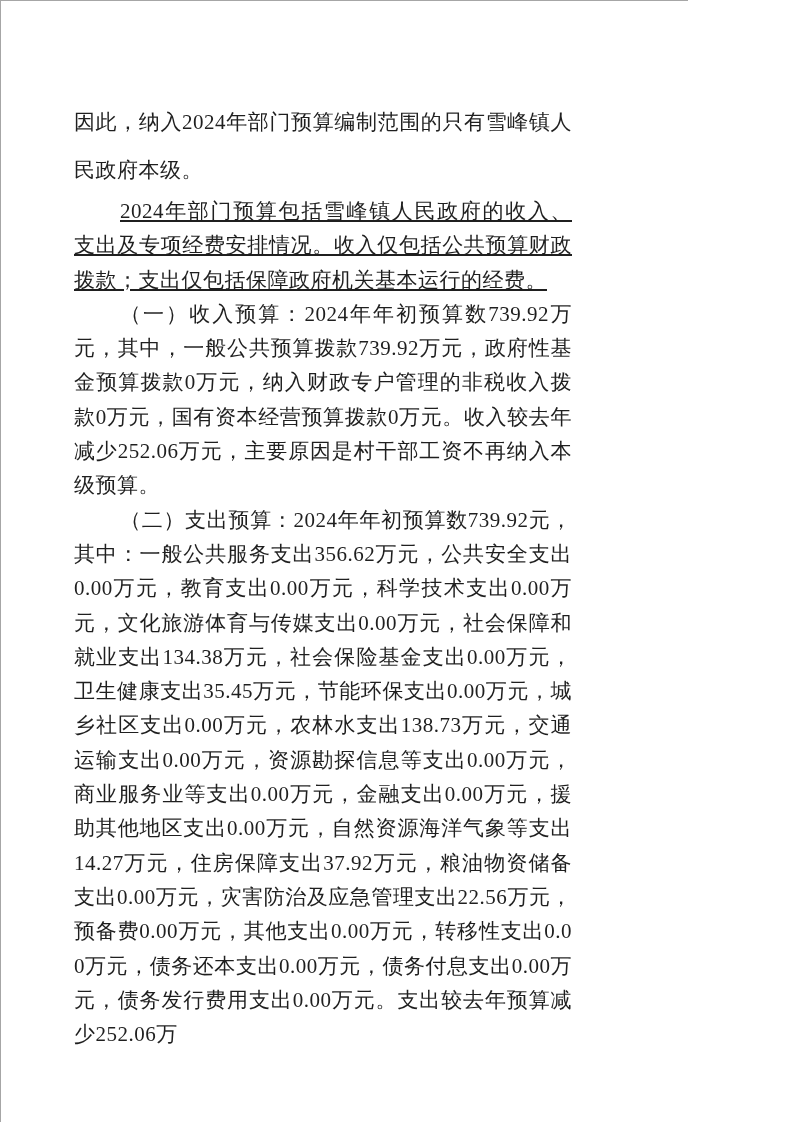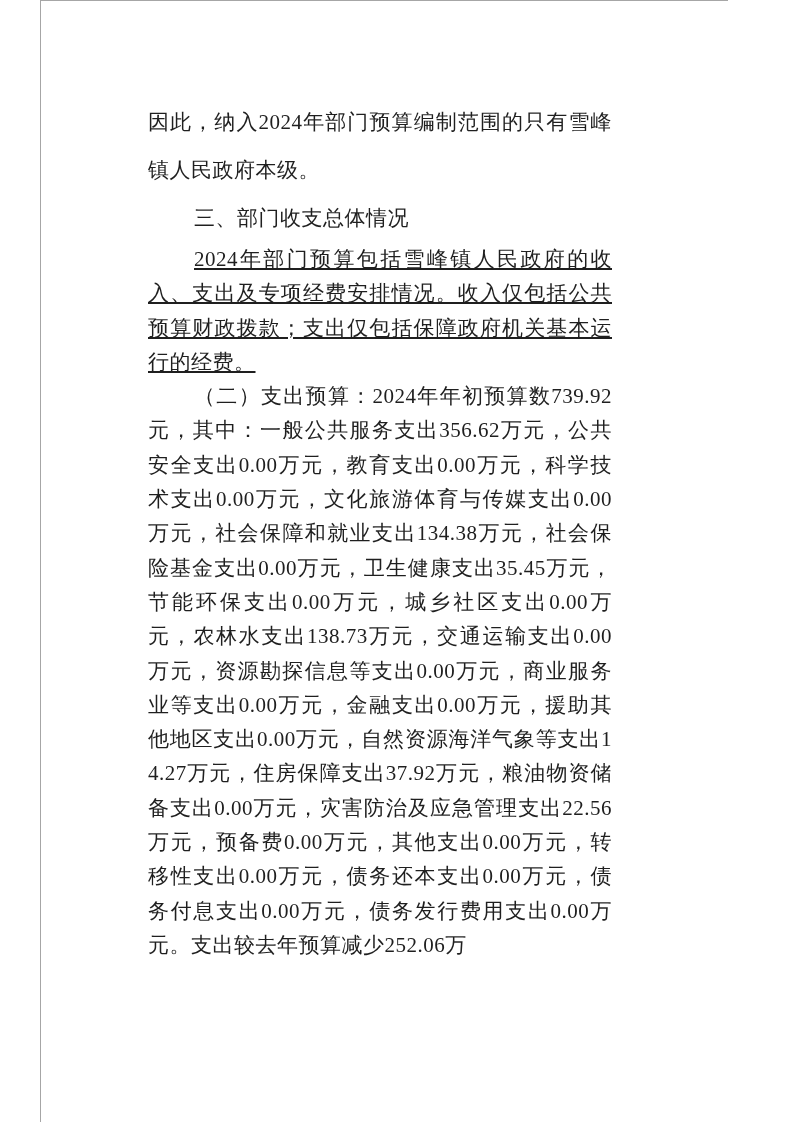--- a/index.html
+++ b/index.html
@@ -8,27 +8,26 @@
     background: #ffffff;
   }
   .page {
     position: relative;
     width: 688px;
     height: 1122px;
     box-sizing: border-box;
     background: #ffffff;
     border-top: 1px solid #a6a6a6;
     border-left: 1px solid #a6a6a6;
-    padding: 97px 116px 0 107px;
+    padding: 97px 116px 0 73px;
     overflow: hidden;
     font-family: "Liberation Serif", "DejaVu Serif", serif;
     font-size: 21px;
     letter-spacing: 0.5px;
     color: #1f1f1f;
-    margin-left: 40px;
   }
   .page p, .page h3 {
     margin: 0;
     padding: 0;
     font-weight: normal;
     font-size: 21px;
     text-align: justify;
     text-justify: inter-ideograph;
     word-break: break-all;
   }
@@ -50,20 +49,20 @@
     text-decoration: underline;
   }
 </style>
 </head>
 <body>
 
 <div class="page">
 
   <p class="para-wide">因此，纳入2024年部门预算编制范围的只有雪峰镇人民政府本级。</p>
 
-  <h3 class="section-heading">三、部门收支总体情况</h3>
 
   <p class="para-normal para-overview">2024年部门预算包括雪峰镇人民政府的收入、支出及专项经费安排情况。收入仅包括公共预算财政拨款；支出仅包括保障政府机关基本运行的经费。</p>
 
+  <p class="para-normal">（一）收入预算：2024年年初预算数739.92万元，其中，一般公共预算拨款739.92万元，政府性基金预算拨款0万元，纳入财政专户管理的非税收入拨款0万元，国有资本经营预算拨款0万元。收入较去年减少252.06万元，主要原因是村干部工资不再纳入本级预算。</p>
 
   <p class="para-normal">（二）支出预算：2024年年初预算数739.92元，其中：一般公共服务支出356.62万元，公共安全支出0.00万元，教育支出0.00万元，科学技术支出0.00万元，文化旅游体育与传媒支出0.00万元，社会保障和就业支出134.38万元，社会保险基金支出0.00万元，卫生健康支出35.45万元，节能环保支出0.00万元，城乡社区支出0.00万元，农林水支出138.73万元，交通运输支出0.00万元，资源勘探信息等支出0.00万元，商业服务业等支出0.00万元，金融支出0.00万元，援助其他地区支出0.00万元，自然资源海洋气象等支出14.27万元，住房保障支出37.92万元，粮油物资储备支出0.00万元，灾害防治及应急管理支出22.56万元，预备费0.00万元，其他支出0.00万元，转移性支出0.00万元，债务还本支出0.00万元，债务付息支出0.00万元，债务发行费用支出0.00万元。支出较去年预算减少252.06万</p>
 
 </div>
 
 </body></html>

